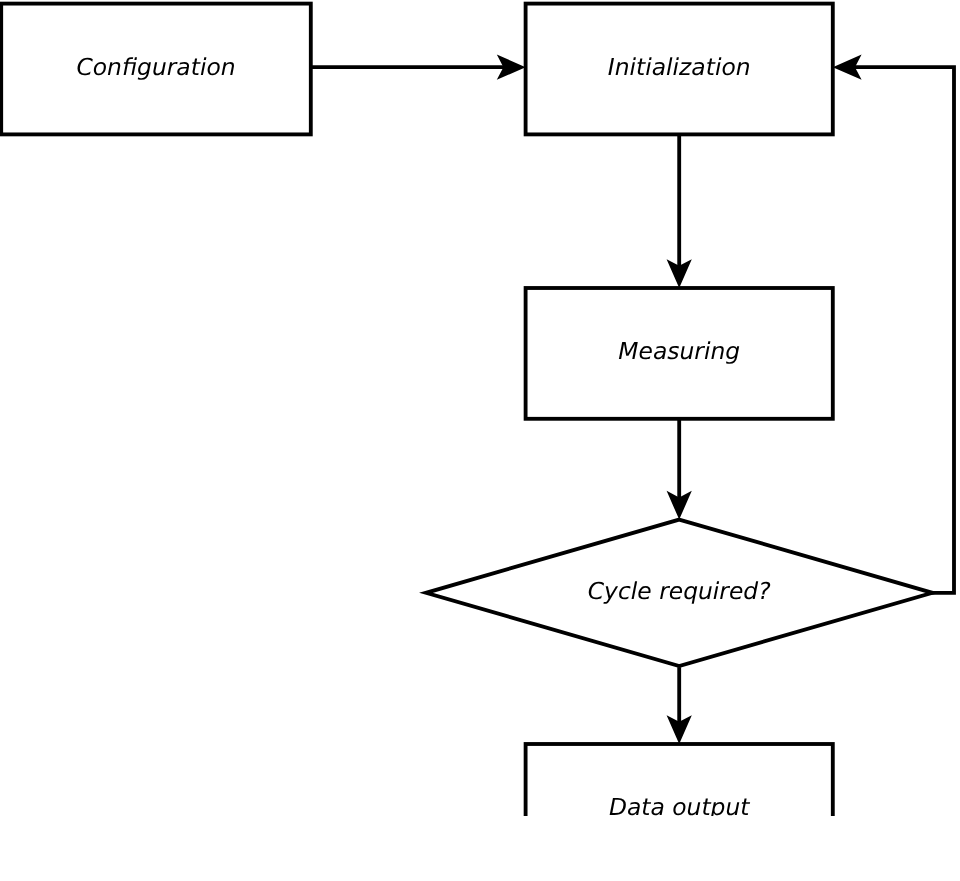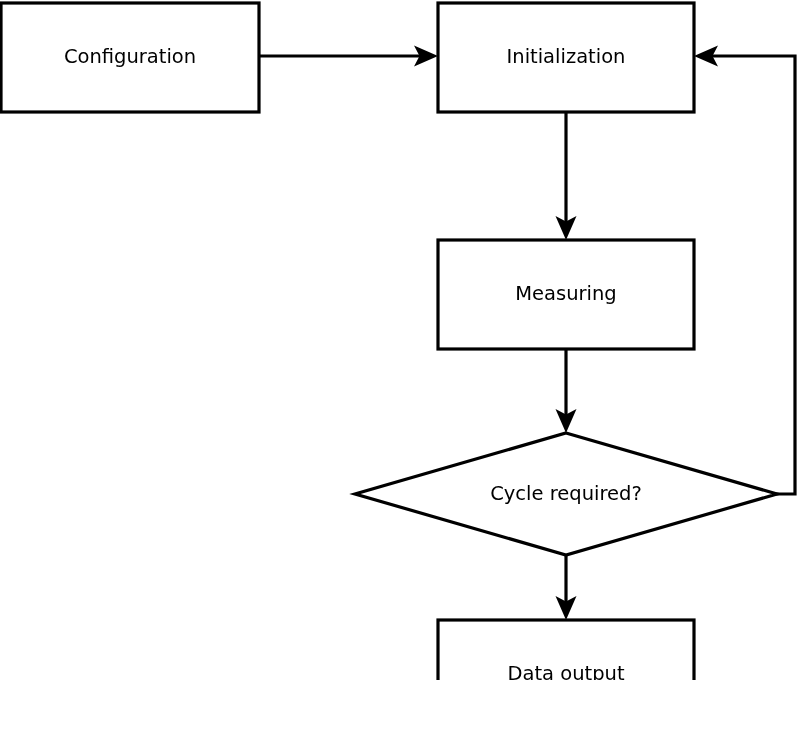--- a/index.html
+++ b/index.html
@@ -10,20 +10,21 @@
   }
   body {
     font-family: "DejaVu Sans", "Liberation Sans", sans-serif;
   }
   #diagram-root {
     position: relative;
     width: 800px;
     height: 680px;
     background: #ffffff;
     overflow: hidden;
+    font-style: italic;
   }
   #flow-svg {
     position: absolute;
     left: 0;
     top: 0;
     width: 800px;
     height: 734px;
     display: block;
   }
   .node-box {

